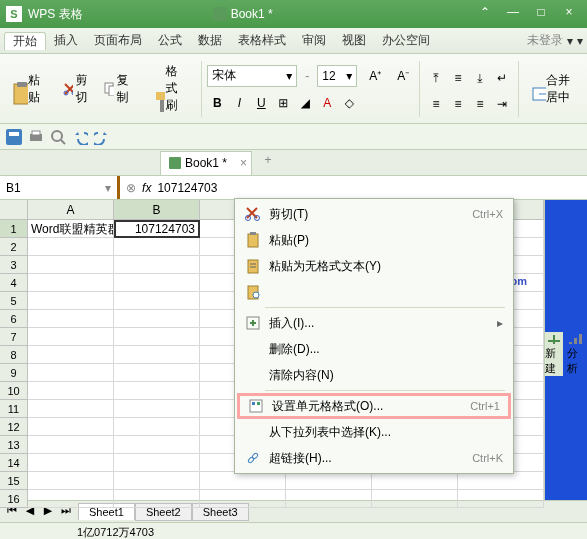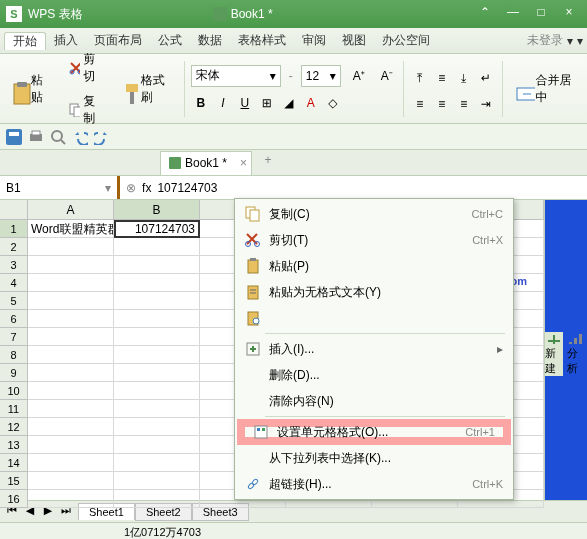--- a/index.html
+++ b/index.html
@@ -54,21 +54,21 @@
 .sheet-tab{padding:2px 10px;border:1px solid #c0c0c0;background:#f0f0f0;cursor:pointer}
 .sheet-tab.active{background:#fff;border-bottom:none}
 .statusbar{height:20px;background:#eef3e9;border-top:1px solid #c0d0b8;padding:0 10px;display:flex;align-items:center;font-size:11px}
 .context-menu{position:absolute;left:234px;top:198px;width:280px;background:#f7faf5;border:1px solid #a8b8a0;box-shadow:2px 2px 6px rgba(0,0,0,.25);z-index:100;padding:2px}
 .cm-item{height:26px;display:flex;align-items:center;padding:0 8px;cursor:pointer;gap:8px;font-size:12px}
 .cm-item .ico{width:16px;height:16px;flex:0 0 16px}
 .cm-item .lbl{flex:1}
 .cm-item .sc{color:#888;font-size:11px}
 .cm-item .arr{color:#666}
 .cm-sep{height:1px;background:#d0dcc8;margin:2px 6px 2px 28px}
-.cm-item.highlighted{border:8px solid #fca5a5}
+.cm-item.highlighted{border:3px solid #fca5a5}
 .watermark{position:absolute;right:60px;top:254px;z-index:50;font-size:16px;font-weight:bold}
 .watermark .l1{color:#3a50c8}
 .watermark .l1 .r{color:#d04020}
 .watermark .l2{font-size:11px;color:#3a50c8}
 svg{display:block}
 </style>
 </head>
 <body>
 
 <div class="titlebar">
@@ -106,21 +106,21 @@
 </div>
 
 <div class="ribbon">
   <div class="big-btn">
     <svg class="ico">
         <rect x="4" y="2" width="16" height="20" fill="#e8c060" stroke="#a08030"></rect>
         <rect x="7" y="0" width="10" height="5" fill="#888" rx="1"></rect>
       </svg>
     <span>粘贴</span>
   </div>
-  <div style="display:flex;flex-direction:column;gap:2px">
+  <div style="display:flex;flex-direction:row;gap:2px">
     <div class="ribbon-btn">
       <svg width="14" height="14">
           <path d="M2 2L12 12M12 2L2 12" stroke="#c04020" stroke-width="2"></path>
           <circle cx="3" cy="11" r="2" fill="none" stroke="#4060c0"></circle>
           <circle cx="11" cy="11" r="2" fill="none" stroke="#4060c0"></circle>
         </svg>
       <span>剪切</span>
     </div>
     <div class="ribbon-btn">
       <svg width="14" height="14">
@@ -221,21 +221,21 @@
   <div class="tab-add">+</div>
 </div>
 
 <div class="namebox-row">
   <div class="namebox">
       <span>B1</span>
       <span style="margin-left:auto;color:#888">▾</span>
     </div>
   <div class="fx-area">
     <span style="color:#888">⊗</span>
-    <span style="">fx</span>
+    <span style="font-style:italic">fx</span>
     <span>107124703</span>
   </div>
 </div>
 
 <div class="grid-wrap">
   <div class="grid">
     <div class="colhdr">
       <div class="corner"></div>
       <div class="ch">A</div>
       <div class="ch sel">B</div>
@@ -442,34 +442,24 @@
     <span class="sheet-nav-btn">◀</span>
     <span class="sheet-nav-btn">▶</span>
     <span class="sheet-nav-btn">⏭</span>
   </div>
   <div class="sheet-tab active">Sheet1</div>
   <div class="sheet-tab">Sheet2</div>
   <div class="sheet-tab">Sheet3</div>
 </div>
 
 <div class="statusbar">
-  <span style="margin-left:114px">1亿0712万4703</span>
+  <span style="margin-left:67px">1亿0712万4703</span>
 </div>
 
 <div class="context-menu" id="ctx">
-    <div class="cm-item">
-      <span class="ico">
-        <svg width="16" height="16">
-          <rect x="1" y="1" width="9" height="11" fill="#fff" stroke="#c0a040"></rect>
-          <rect x="5" y="4" width="9" height="11" fill="#fff" stroke="#c0a040"></rect>
-        </svg>
-      </span>
-      <span class="lbl">复制(C)</span>
-      <span class="sc">Ctrl+C</span>
-    </div>
     <div class="cm-item">
       <span class="ico">
         <svg width="16" height="16">
           <path d="M2 2L12 12M12 2L2 12" stroke="#c04020" stroke-width="2"></path>
           <circle cx="3" cy="12" r="2.5" fill="none" stroke="#4060c0"></circle>
           <circle cx="12" cy="12" r="2.5" fill="none" stroke="#4060c0"></circle>
         </svg>
       </span>
       <span class="lbl">剪切(T)</span>
       <span class="sc">Ctrl+X</span>

